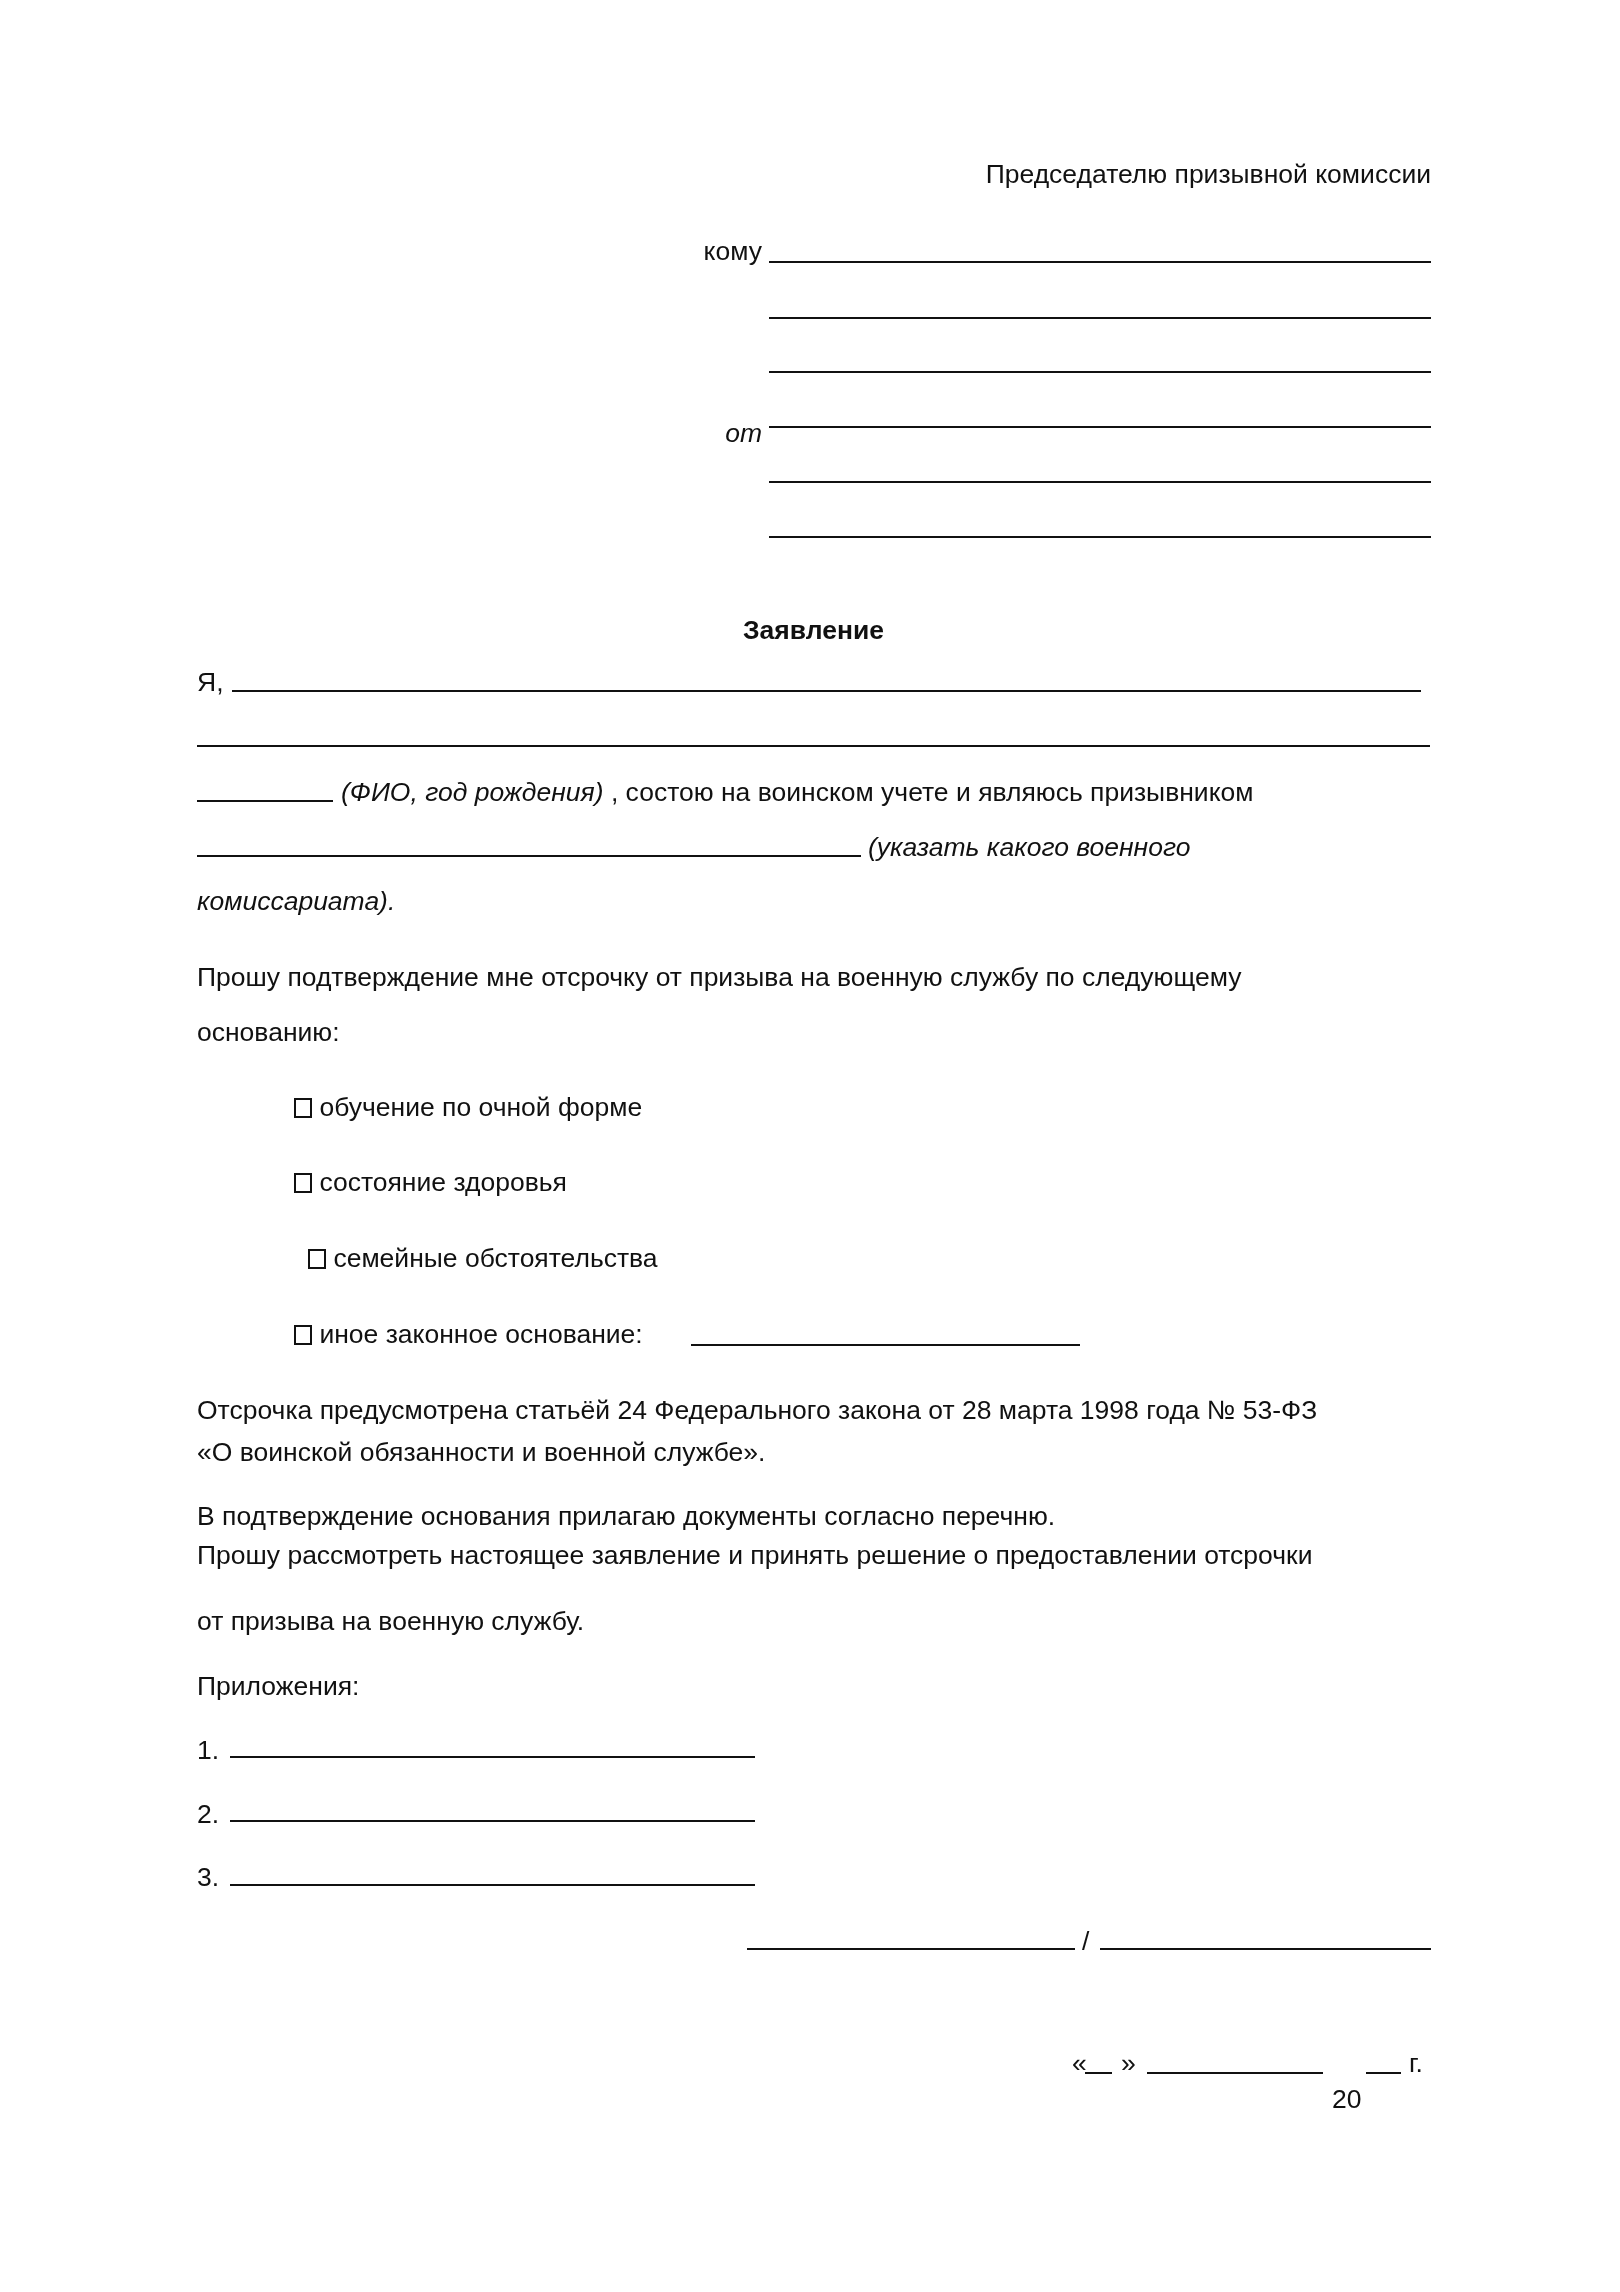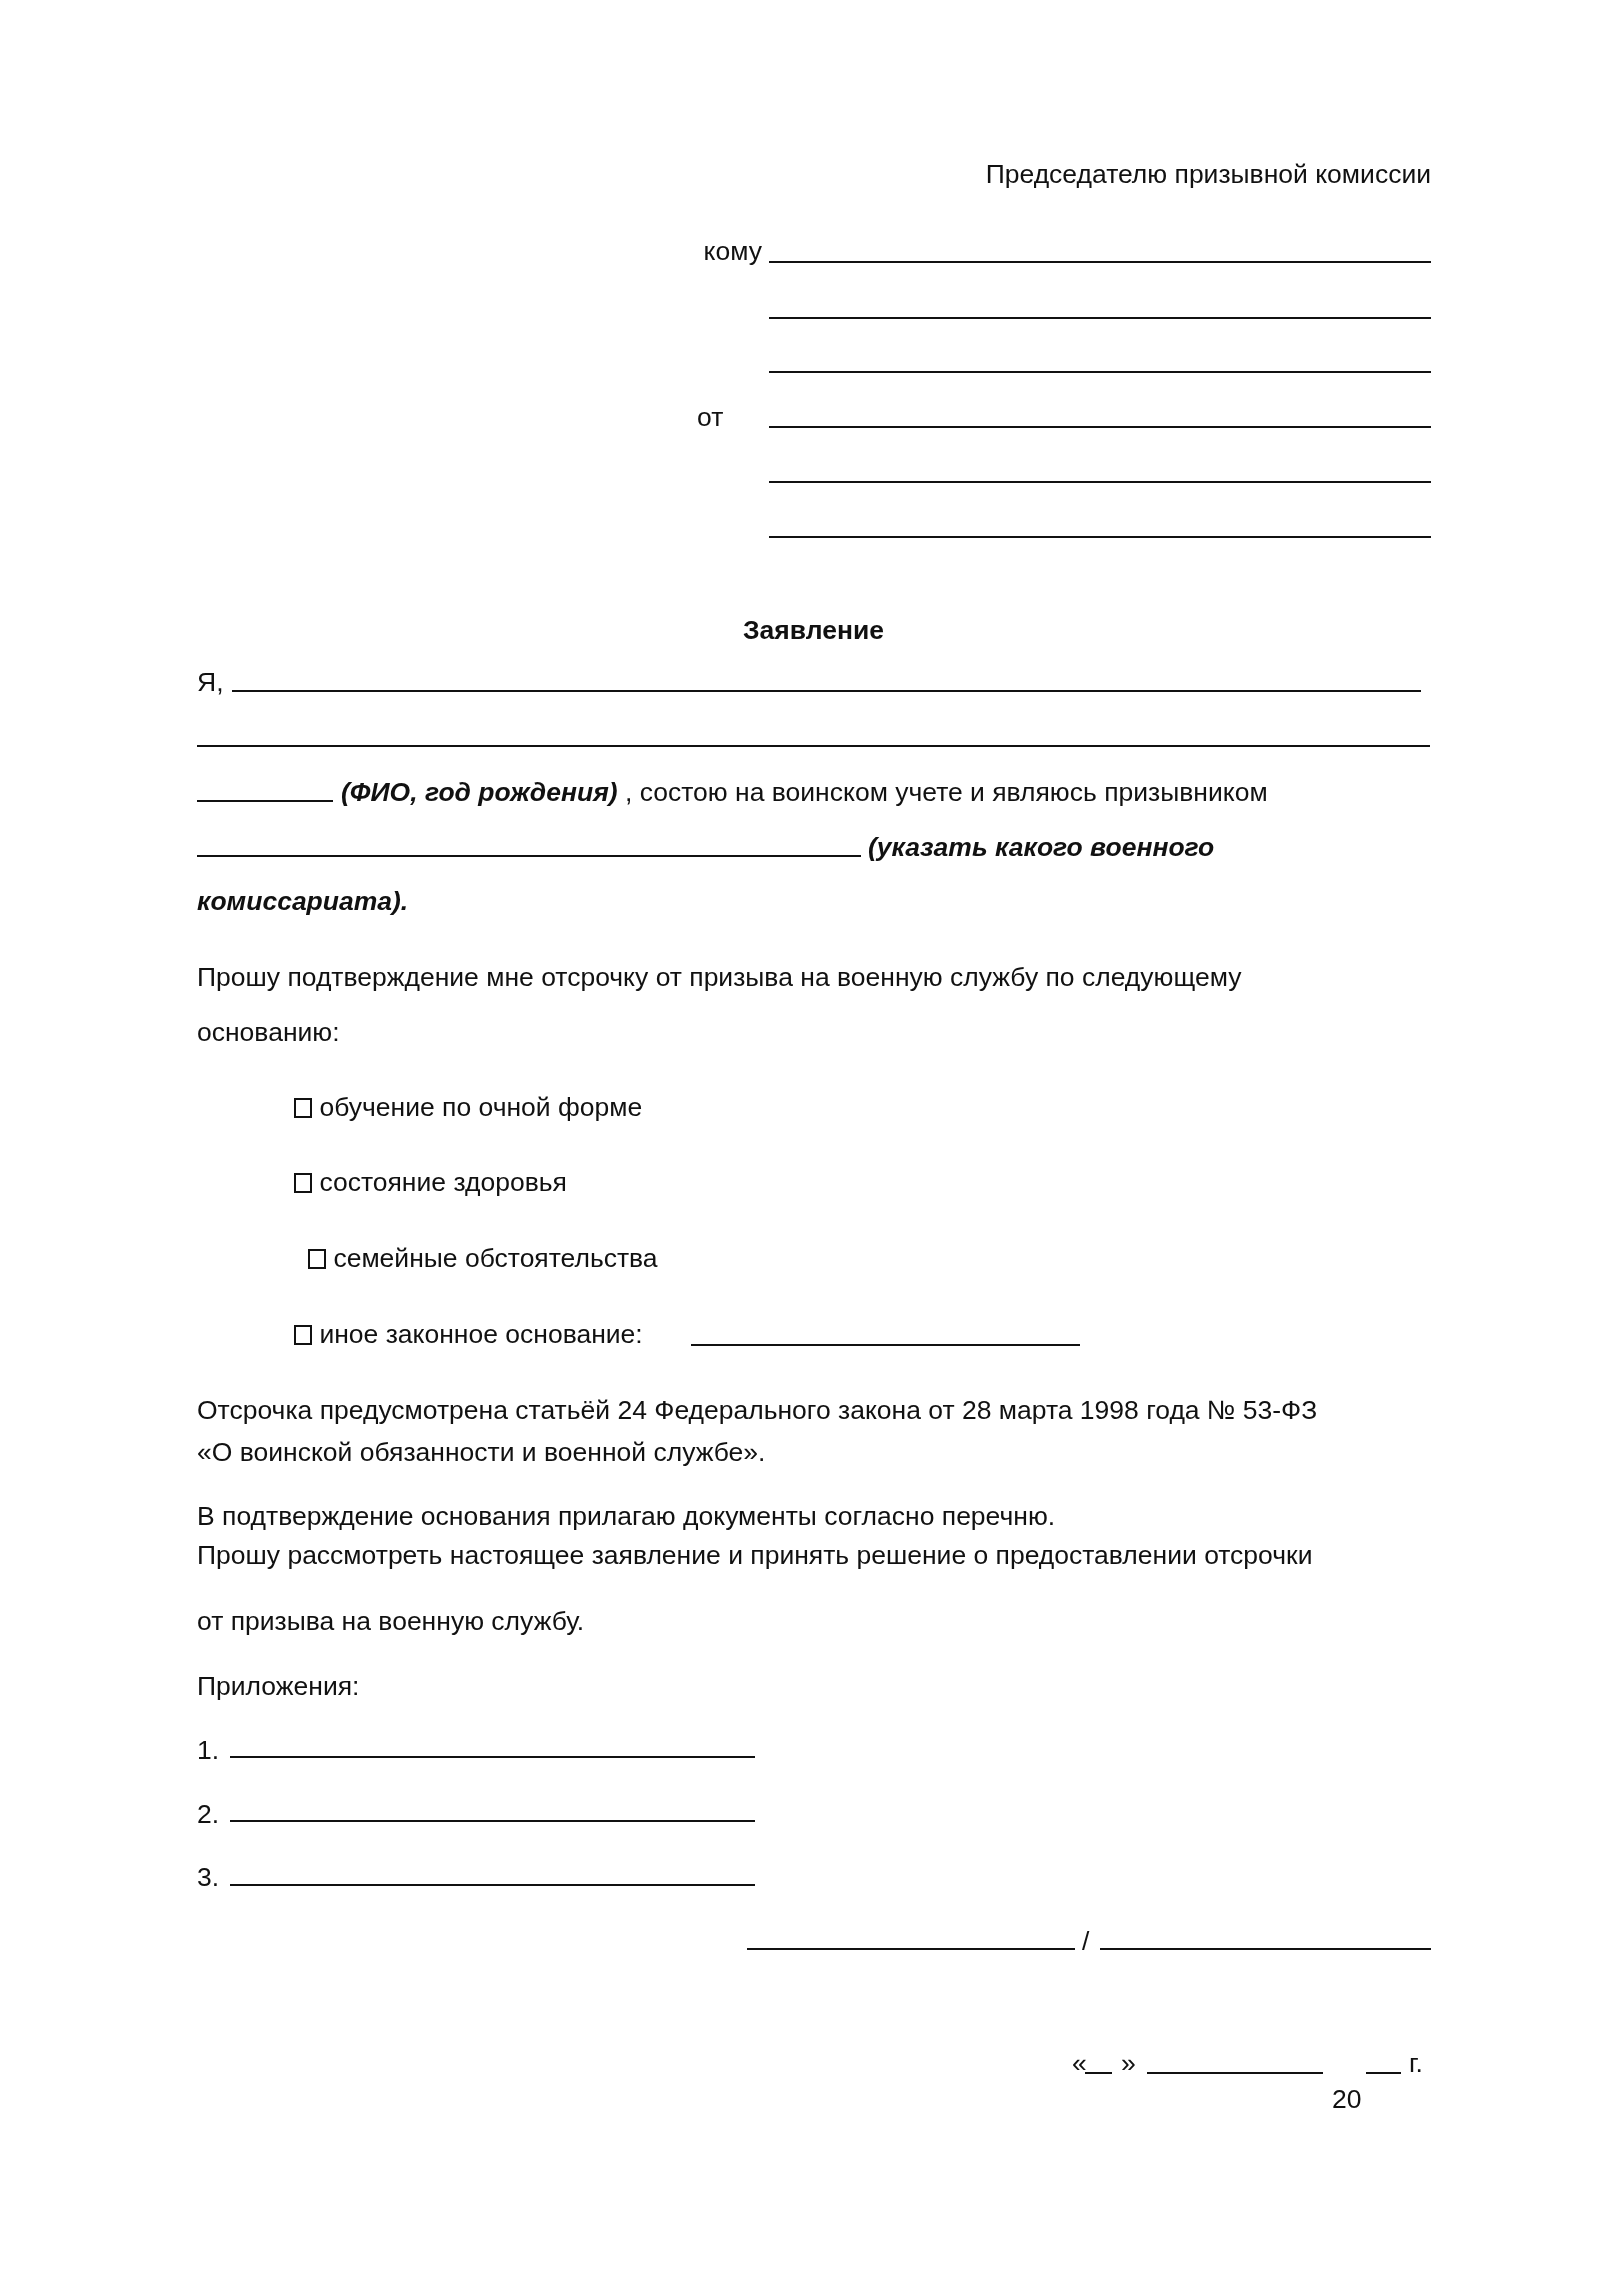--- a/index.html
+++ b/index.html
@@ -5,34 +5,34 @@
     html, body { margin: 0; padding: 0; background: #ffffff; }
     body {
       width: 1620px; height: 2293px; position: relative; overflow: hidden;
       font-family: "Liberation Sans", "DejaVu Sans", sans-serif;
       color: #111111; font-size: 26.5px;
     }
     .abs { position: absolute; white-space: nowrap; line-height: 1; }
     .line { position: absolute; height: 2px; background: #111111; }
     .right { text-align: right; }
     .bold { font-weight: bold; }
-    .ital { font-style: italic; font-weight: bold; }
+    .ital { font-style: italic; }
     .cb { display: inline-block; width: 17.6px; height: 19.6px; border: 2px solid #111; box-sizing: border-box; vertical-align: -2px; margin-right: 7.8px; }
   </style>
 </head>
 <body>
 
 <div class="abs right" style="right:189px; top:161px;">Председателю призывной комиссии</div>
 
 <div class="abs" style="left:697px; top:238px; width:65px; text-align:right;">кому</div>
 <div class="line" style="left:769px; top:261px; width:662px;"></div>
 <div class="line" style="left:769px; top:317px; width:662px;"></div>
 <div class="line" style="left:769px; top:371px; width:662px;"></div>
 
-<div class="abs" style="left:697px; top:404px; width:65px; text-align:left;">от</div>
+<div class="abs" style="left:697px; top:420px; width:65px; text-align:right;font-style:italic;">от</div>
 <div class="line" style="left:769px; top:426px; width:662px;"></div>
 <div class="line" style="left:769px; top:481px; width:662px;"></div>
 <div class="line" style="left:769px; top:536px; width:662px;"></div>
 
 <div class="abs bold" style="left:0; width:1627px; text-align:center; top:617px;">Заявление</div>
 
 <div class="abs" style="left:197px; top:669px;">Я,</div>
 <div class="line" style="left:232px; top:690px; width:1189px;"></div>
 <div class="line" style="left:197px; top:745px; width:1233px;"></div>
 

